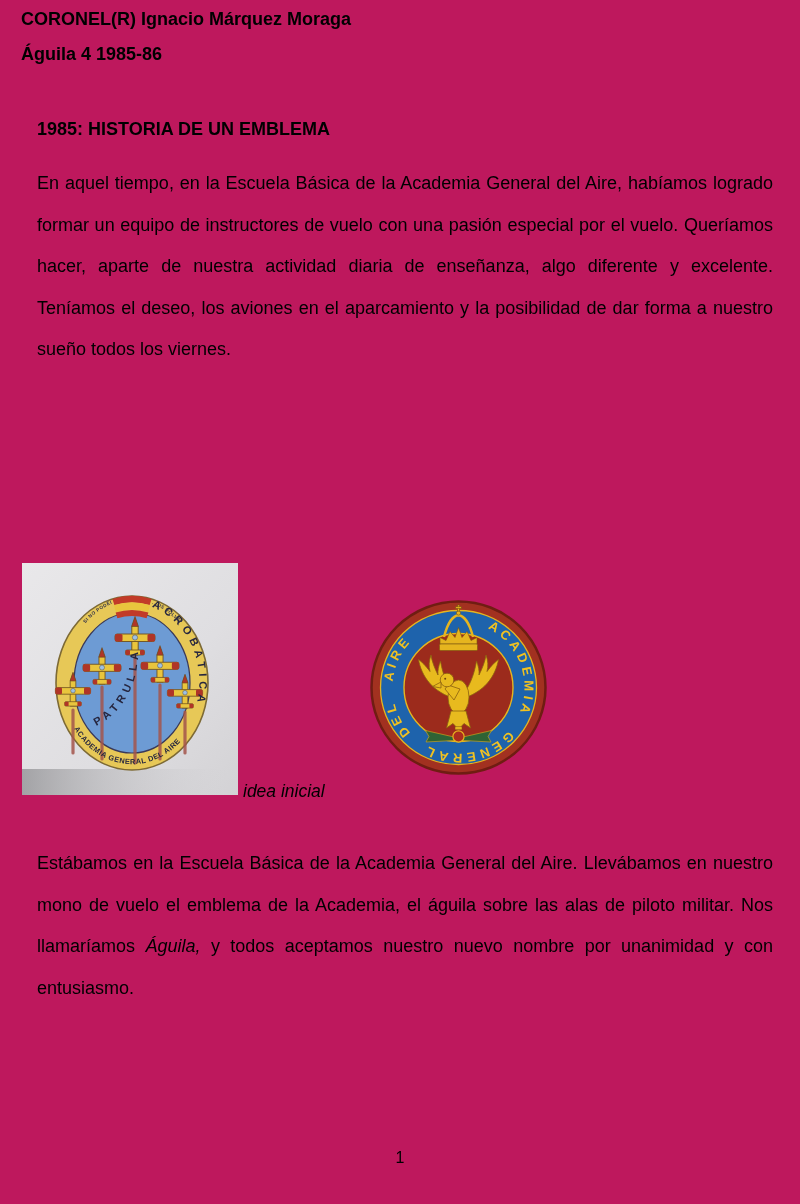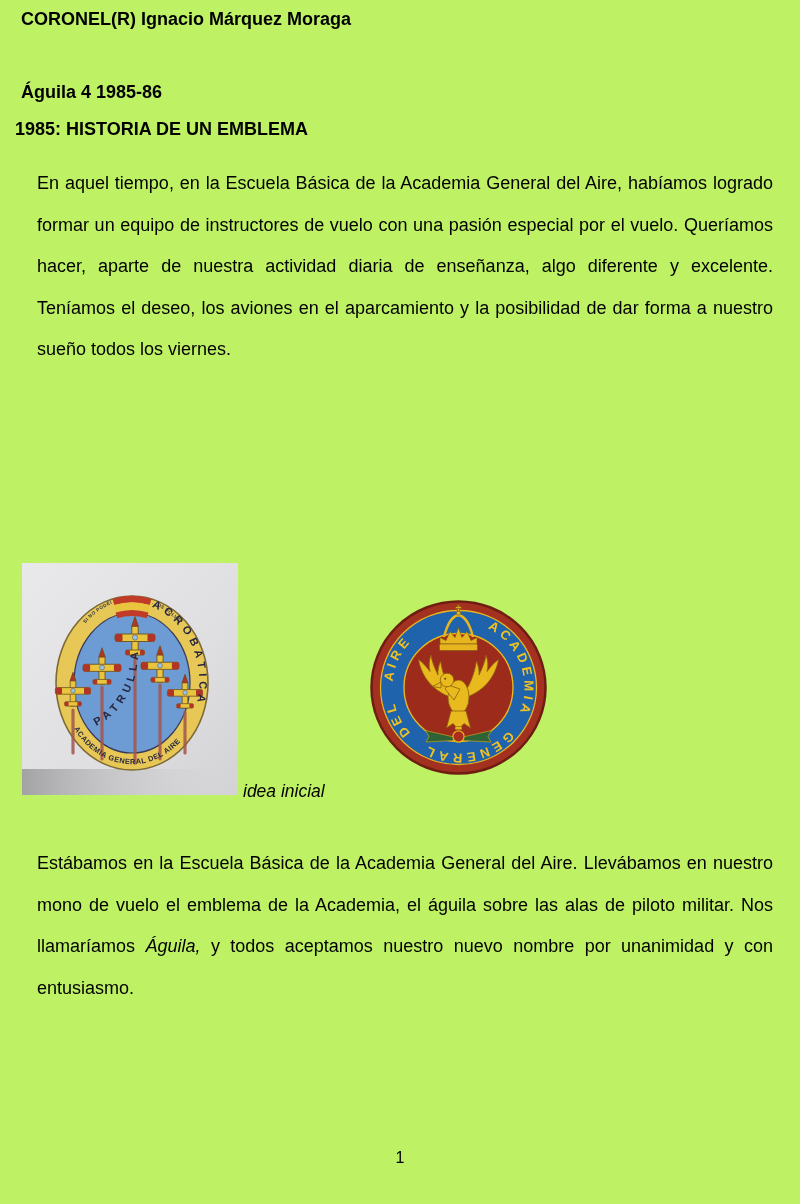--- a/index.html
+++ b/index.html
@@ -1,22 +1,22 @@
 <!DOCTYPE html>
 <html><head>
 <meta charset="utf-8">
 <style>
   html,body{margin:0;padding:0;background:#ffffff;}
   .page{
-    position:relative;width:800px;height:1204px;background:#bef264;
+    position:relative;width:800px;height:1204px;background:#be185d;
     font-family:"Liberation Sans","DejaVu Sans",sans-serif;color:#000;overflow:hidden;
   }
   .author-line{position:absolute;top:8px;left:21px;font-size:18px;font-weight:bold;line-height:22px;}
-  .team-line{position:absolute;top:43px;left:21px;font-size:18px;font-weight:bold;line-height:22px;margin-top:38px;}
-  .section-title{position:absolute;top:118px;left:15px;font-size:18px;font-weight:bold;line-height:22px;}
+  .team-line{position:absolute;top:43px;left:21px;font-size:18px;font-weight:bold;line-height:22px;}
+  .section-title{position:absolute;top:118px;left:37px;font-size:18px;font-weight:bold;line-height:22px;}
   .body-par{
     position:absolute;left:21px;width:736px;margin:16px;
     font-size:18px;line-height:41.5px;text-align:justify;
   }
   .p1{top:147px;}
   .p2{top:362px;}
   .p3{top:497px;text-align:left;}
   .p4{top:827px;}
   .it{font-style:italic;}
   .fig-sketch{position:absolute;left:22px;top:563px;width:216px;height:232px;}

